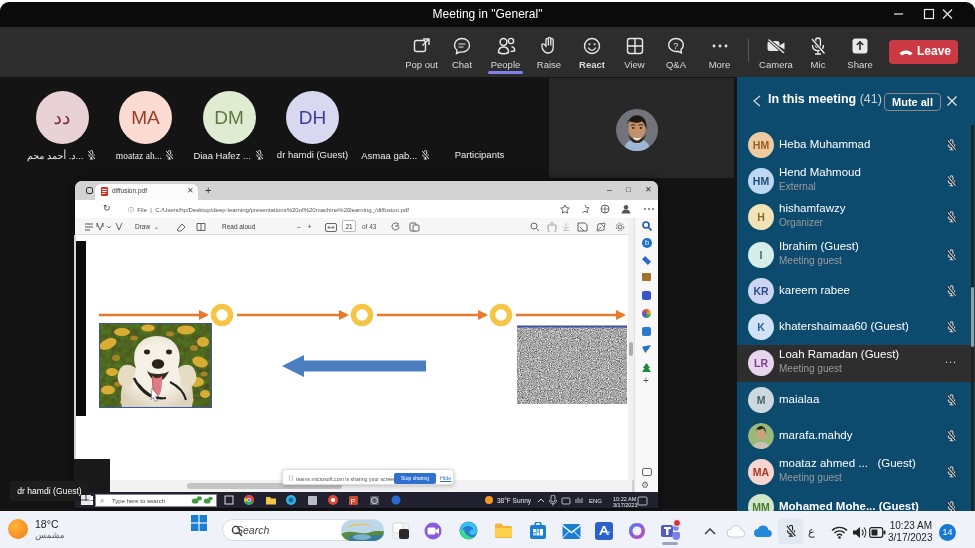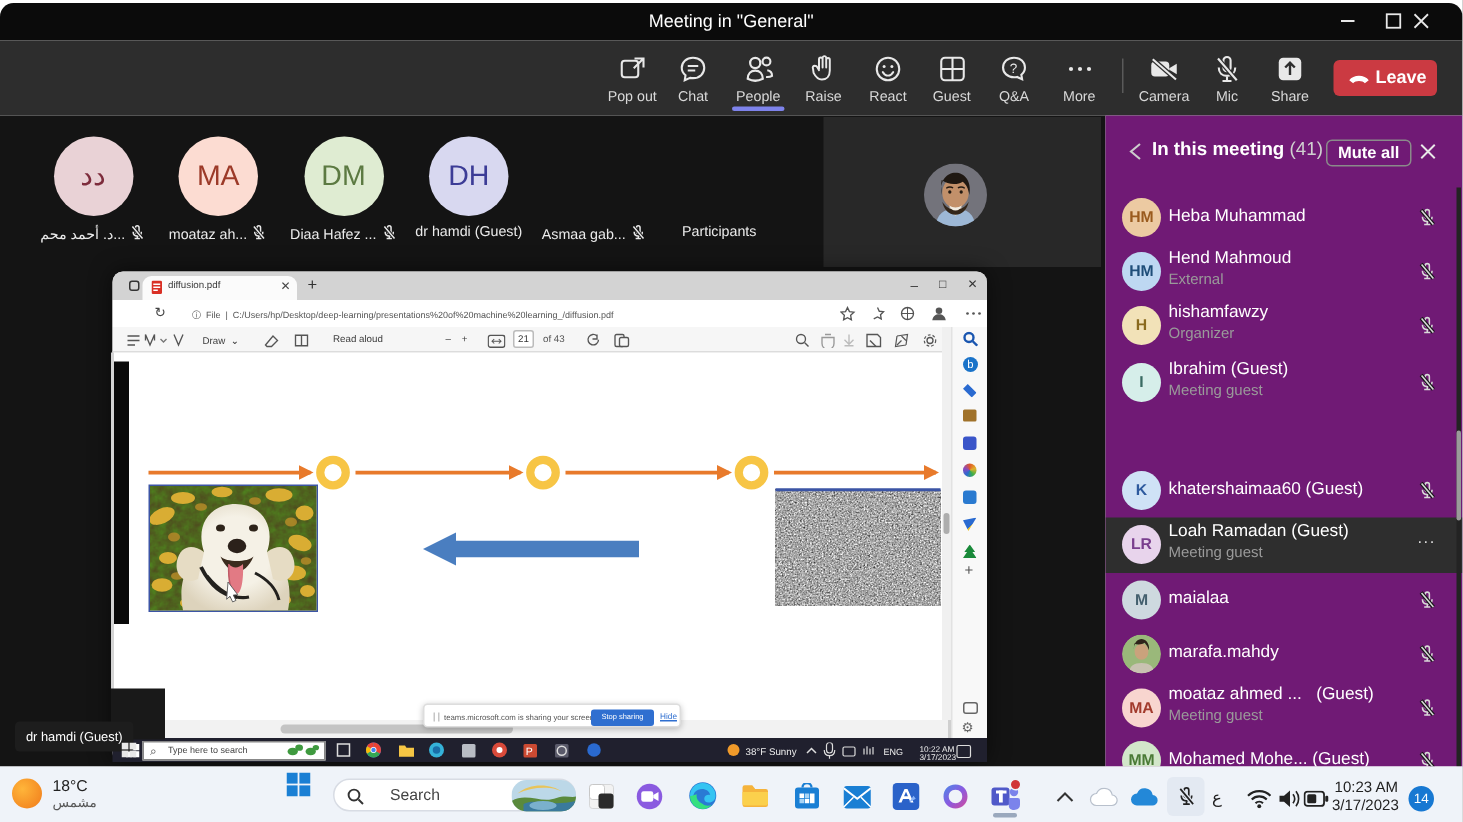--- a/index.html
+++ b/index.html
@@ -7,21 +7,21 @@
 .abs { position:absolute; }
 #titlebar { left:0; top:2px; width:975px; height:25px; background:#0b0b0b; border-radius:9px 9px 0 0; }
 #titletext { left:0; top:2px; width:975px; height:25px; line-height:25px; text-align:center; color:#fff; font-size:12px; }
 #toolbar { left:0; top:27px; width:975px; height:50px; background:#2d2d2d; }
 .tbtn { top:35px; width:50px; text-align:center; color:#e8e8e8; }
 .tbtn svg { display:block; margin:0 auto; }
 .tbtn .lb { font-size:9.5px; color:#d8d8d8; margin-top:2px; }
 #stage { left:0; top:77px; width:737px; height:434px; background:#141414; overflow:hidden; }
 .avc { top:14px; width:53px; height:53px; border-radius:50%; text-align:center; line-height:53px; font-size:19px; }
 .avl { top:72px; height:14px; color:#ebebeb; font-size:9.5px; white-space:nowrap; }
-#panel { left:737px; top:77px; width:238px; height:434px; background:#701a75; overflow:hidden; }
+#panel { left:737px; top:77px; width:238px; height:434px; background:#0c4a6e; overflow:hidden; }
 .prow { left:0; width:238px; height:37px; }
 .pav { left:11px; top:5px; width:26px; height:26px; border-radius:50%; text-align:center; line-height:26px; font-size:10.5px; font-weight:bold; }
 .pname { left:42px; color:#fff; font-size:11.5px; white-space:nowrap; }
 .psub { left:42px; color:#9a9a9a; font-size:10px; }
 #share { left:75px; top:181px; width:583px; height:327px; background:#cfcfcf; border-radius:7px 7px 6px 6px; box-shadow:0 0 14px rgba(0,0,0,0.55); }
 #taskbar { left:0; top:511px; width:975px; height:37px; background:#eff3f9; }
 .g6 { font-size:6.5px; color:#3c3c3c; }
 </style></head><body>
 <div id="app">
 <div class="abs" id="titlebar"></div>
@@ -54,35 +54,35 @@
         <path d="M16.5 11.8 c2 0.3 3.2 1.7 3.2 3.8 c-1.2 0.7-2.6 0.9-4 0.7" fill="none" stroke="#e8e8e8" stroke-width="1.4"></path>
       </svg>
       <div class="lb" style="">People</div>
     </div>
 <div class="abs tbtn" style="left:524px;">
       <svg width="22" height="22" viewBox="0 0 22 22">
         <path d="M8 11 V4.5 a1.2 1.2 0 0 1 2.4 0 V10 M10.4 9.5 V3.6 a1.2 1.2 0 0 1 2.4 0 V10 M12.8 9.8 V4.8 a1.2 1.2 0 0 1 2.4 0 V12 c0 3.6-2 6-5.3 6 c-2.8 0-4-1.4-5.5-4.4 L4 10.8 c-0.5-1 0.2-2 1.2-2 c0.8 0 1.4 0.4 1.8 1.2 L8 11.8" fill="none" stroke="#e8e8e8" stroke-width="1.3" stroke-linecap="round" stroke-linejoin="round"></path>
       </svg>
       <div class="lb" style="">Raise</div>
     </div>
-<div class="abs tbtn" style="left:567px;">
+<div class="abs tbtn" style="left:567px;font-weight:bold;">
       <svg width="22" height="22" viewBox="0 0 22 22">
         <circle cx="11" cy="11" r="7.5" fill="none" stroke="#e8e8e8" stroke-width="1.4"></circle>
         <circle cx="8.4" cy="9.3" r="1" fill="#e8e8e8"></circle>
         <circle cx="13.6" cy="9.3" r="1" fill="#e8e8e8"></circle>
         <path d="M7.5 13 c0.8 1.6 2 2.4 3.5 2.4 s2.7-0.8 3.5-2.4" fill="none" stroke="#e8e8e8" stroke-width="1.3" stroke-linecap="round"></path>
       </svg>
       <div class="lb" style="">React</div>
     </div>
 <div class="abs tbtn" style="left:609.5px;">
       <svg width="22" height="22" viewBox="0 0 22 22">
         <rect x="3.5" y="3.5" width="15" height="15" rx="2.5" fill="none" stroke="#e8e8e8" stroke-width="1.4"></rect>
         <path d="M11 3.5 V18.5 M3.5 11 H18.5" stroke="#e8e8e8" stroke-width="1.4"></path>
       </svg>
-      <div class="lb" style="">Guest</div>
+      <div class="lb" style="">View</div>
     </div>
 <div class="abs tbtn" style="left:651px;">
       <svg width="22" height="22" viewBox="0 0 22 22">
         <path d="M11 3.5 c-4.3 0-7.3 2.8-7.3 6.5 c0 3.6 3 6.5 7.3 6.5 c0.7 0 1.4-0.1 2-0.2 l3.4 1.5 l-0.5-3 c1.5-1.2 2.4-2.9 2.4-4.8 c0-3.7-3-6.5-7.3-6.5 Z" fill="none" stroke="#e8e8e8" stroke-width="1.4"></path>
         <text x="8.2" y="13.5" font-size="9" fill="#e8e8e8" font-family="Liberation Sans">?</text>
       </svg>
       <div class="lb" style="">Q&amp;A</div>
     </div>
 <div class="abs tbtn" style="left:694.5px;">
       <svg width="22" height="22" viewBox="0 0 22 22">
@@ -127,21 +127,21 @@
     </div>
 <div class="abs" id="stage">
 <div class="abs avc" style="left:35.5px;background:#e9d2d6;color:#7d2c3c;">دد</div>
 <div class="abs avl" style="left:2px;width:120px;text-align:center;">د. أحمد محم... <svg width="11" height="12" viewBox="0 0 22 24" style="vertical-align:-2px;">
           <rect x="8.6" y="3" width="4.8" height="10" rx="2.4" fill="none" stroke="#e8e8e8" stroke-width="2"></rect>
           <path d="M5.5 11 c0 3.6 2.3 5.6 5.5 5.6 s5.5-2 5.5-5.6 M11 16.6 V20 M7.5 20 h7" fill="none" stroke="#e8e8e8" stroke-width="2"></path>
           <path d="M4 3.5 L18 20" stroke="#141414" stroke-width="4.5"></path>
           <path d="M4.5 4 L18 20" stroke="#e8e8e8" stroke-width="2"></path>
         </svg></div>
 <div class="abs avc" style="left:119.0px;background:#fcdcd2;color:#9c3a28;">MA</div>
-<div class="abs avl" style="left:85.5px;width:120px;text-align:center;">moataz ah... <svg width="11" height="12" viewBox="0 0 22 24" style="vertical-align:-2px;">
+<div class="abs avl" style="left:85.5px;width:120px;text-align:center;font-family:Liberation Serif, serif;">moataz ah... <svg width="11" height="12" viewBox="0 0 22 24" style="vertical-align:-2px;">
           <rect x="8.6" y="3" width="4.8" height="10" rx="2.4" fill="none" stroke="#e8e8e8" stroke-width="2"></rect>
           <path d="M5.5 11 c0 3.6 2.3 5.6 5.5 5.6 s5.5-2 5.5-5.6 M11 16.6 V20 M7.5 20 h7" fill="none" stroke="#e8e8e8" stroke-width="2"></path>
           <path d="M4 3.5 L18 20" stroke="#141414" stroke-width="4.5"></path>
           <path d="M4.5 4 L18 20" stroke="#e8e8e8" stroke-width="2"></path>
         </svg></div>
 <div class="abs avc" style="left:202.5px;background:#dfecd2;color:#5c7a42;">DM</div>
 <div class="abs avl" style="left:169px;width:120px;text-align:center;">Diaa Hafez ... <svg width="11" height="12" viewBox="0 0 22 24" style="vertical-align:-2px;">
           <rect x="8.6" y="3" width="4.8" height="10" rx="2.4" fill="none" stroke="#e8e8e8" stroke-width="2"></rect>
           <path d="M5.5 11 c0 3.6 2.3 5.6 5.5 5.6 s5.5-2 5.5-5.6 M11 16.6 V20 M7.5 20 h7" fill="none" stroke="#e8e8e8" stroke-width="2"></path>
           <path d="M4 3.5 L18 20" stroke="#141414" stroke-width="4.5"></path>
@@ -453,20 +453,30 @@
 <div class="abs pav" style="background:#d6eeea;color:#3a6b63;">I</div>
 <div class="abs pname" style="top:3px;">Ibrahim (Guest)</div>
 <div class="abs psub" style="top:18px;">Meeting guest</div>
 <div class="abs" style="left:208px;top:11px;"><svg width="13" height="14" viewBox="0 0 22 24">
             <rect x="8.6" y="3" width="4.8" height="10" rx="2.4" fill="none" stroke="#d8d8d8" stroke-width="1.8"></rect>
             <path d="M5.5 11 c0 3.6 2.3 5.6 5.5 5.6 s5.5-2 5.5-5.6 M11 16.6 V20 M7.5 20 h7" fill="none" stroke="#d8d8d8" stroke-width="1.8"></path>
             <path d="M4 3.5 L18 20" stroke="#161616" stroke-width="4.5"></path>
             <path d="M4.5 4 L18 20" stroke="#d8d8d8" stroke-width="1.8"></path>
           </svg></div>
 </div>
+<div class="abs prow" style="top:196px;">
+<div class="abs pav" style="background:#ccd6f2;color:#2e4a8e;">KR</div>
+<div class="abs pname" style="top:11px;">kareem rabee</div>
+<div class="abs" style="left:208px;top:11px;"><svg width="13" height="14" viewBox="0 0 22 24">
+            <rect x="8.6" y="3" width="4.8" height="10" rx="2.4" fill="none" stroke="#d8d8d8" stroke-width="1.8"></rect>
+            <path d="M5.5 11 c0 3.6 2.3 5.6 5.5 5.6 s5.5-2 5.5-5.6 M11 16.6 V20 M7.5 20 h7" fill="none" stroke="#d8d8d8" stroke-width="1.8"></path>
+            <path d="M4 3.5 L18 20" stroke="#161616" stroke-width="4.5"></path>
+            <path d="M4.5 4 L18 20" stroke="#d8d8d8" stroke-width="1.8"></path>
+          </svg></div>
+</div>
 <div class="abs prow" style="top:232px;">
 <div class="abs pav" style="background:#cfe2f6;color:#2e5a9e;">K</div>
 <div class="abs pname" style="top:11px;">khatershaimaa60 (Guest)</div>
 <div class="abs" style="left:208px;top:11px;"><svg width="13" height="14" viewBox="0 0 22 24">
             <rect x="8.6" y="3" width="4.8" height="10" rx="2.4" fill="none" stroke="#d8d8d8" stroke-width="1.8"></rect>
             <path d="M5.5 11 c0 3.6 2.3 5.6 5.5 5.6 s5.5-2 5.5-5.6 M11 16.6 V20 M7.5 20 h7" fill="none" stroke="#d8d8d8" stroke-width="1.8"></path>
             <path d="M4 3.5 L18 20" stroke="#161616" stroke-width="4.5"></path>
             <path d="M4.5 4 L18 20" stroke="#d8d8d8" stroke-width="1.8"></path>
           </svg></div>
 </div>
@@ -514,21 +524,21 @@
 <div class="abs psub" style="top:18px;">Meeting guest</div>
 <div class="abs" style="left:208px;top:11px;"><svg width="13" height="14" viewBox="0 0 22 24">
             <rect x="8.6" y="3" width="4.8" height="10" rx="2.4" fill="none" stroke="#d8d8d8" stroke-width="1.8"></rect>
             <path d="M5.5 11 c0 3.6 2.3 5.6 5.5 5.6 s5.5-2 5.5-5.6 M11 16.6 V20 M7.5 20 h7" fill="none" stroke="#d8d8d8" stroke-width="1.8"></path>
             <path d="M4 3.5 L18 20" stroke="#161616" stroke-width="4.5"></path>
             <path d="M4.5 4 L18 20" stroke="#d8d8d8" stroke-width="1.8"></path>
           </svg></div>
 </div>
 <div class="abs prow" style="top:412px;">
 <div class="abs pav" style="background:#d2e6ca;color:#4a7a36;">MM</div>
-<div class="abs pname" style="top:11px;">Mohamed Mohe... (Guest)</div>
+<div class="abs pname" style="top:11px;font-weight:bold;">Mohamed Mohe... (Guest)</div>
 <div class="abs" style="left:208px;top:11px;"><svg width="13" height="14" viewBox="0 0 22 24">
             <rect x="8.6" y="3" width="4.8" height="10" rx="2.4" fill="none" stroke="#d8d8d8" stroke-width="1.8"></rect>
             <path d="M5.5 11 c0 3.6 2.3 5.6 5.5 5.6 s5.5-2 5.5-5.6 M11 16.6 V20 M7.5 20 h7" fill="none" stroke="#d8d8d8" stroke-width="1.8"></path>
             <path d="M4 3.5 L18 20" stroke="#161616" stroke-width="4.5"></path>
             <path d="M4.5 4 L18 20" stroke="#d8d8d8" stroke-width="1.8"></path>
           </svg></div>
 </div>
 <div class="abs" style="left:234px;top:48px;width:3px;height:386px;background:#232323;"></div>
 <div class="abs" style="left:233.5px;top:210px;width:3.5px;height:60px;background:#9a9a9a;border-radius:2px;"></div>
 </div>
@@ -550,21 +560,21 @@
           <rect x="8.6" y="0" width="7.4" height="7.4"></rect>
           <rect x="0" y="8.6" width="7.4" height="7.4"></rect>
           <rect x="8.6" y="8.6" width="7.4" height="7.4"></rect>
         </g>
       </svg>
 <div class="abs" style="left:222px;top:8px;width:162px;height:22px;background:#fff;border:1px solid #d8dce4;border-radius:11px;">
  <svg class="abs" style="left:8px;top:5px;" width="12" height="12" viewBox="0 0 12 12">
           <circle cx="5" cy="5" r="3.6" fill="none" stroke="#333" stroke-width="1.3"></circle>
           <path d="M8 8 L11 11" stroke="#333" stroke-width="1.3"></path>
         </svg>
- <div class="abs" style="left:37px;top:4px;font-size:10.5px;color:#444;">Search</div>
+ <div class="abs" style="left:13px;top:4px;font-size:10.5px;color:#444;font-style:italic;">Search</div>
  <svg class="abs" style="left:118px;top:0px;" width="43" height="21" viewBox="0 0 43 21">
   <defs>
             <clipPath id="spc">
               <rect width="43" height="21" rx="10"></rect>
             </clipPath>
           </defs>
   <g clip-path="url(#spc)">
             <rect width="43" height="21" fill="#bcd8e8"></rect>
   <path d="M0 14 C10 8 20 16 30 12 C36 10 40 12 43 11 V21 H0 Z" fill="#5a8a3c"></path>
   <path d="M8 16 C16 12 26 18 43 14 V21 H8 Z" fill="#3a7a9c"></path>

